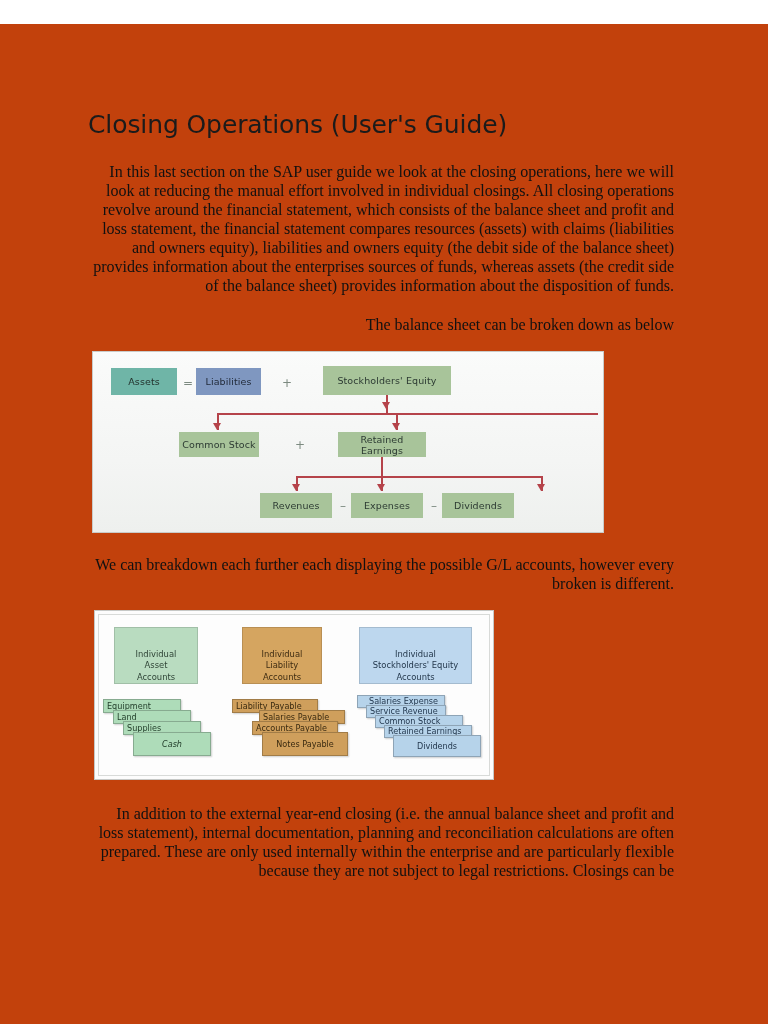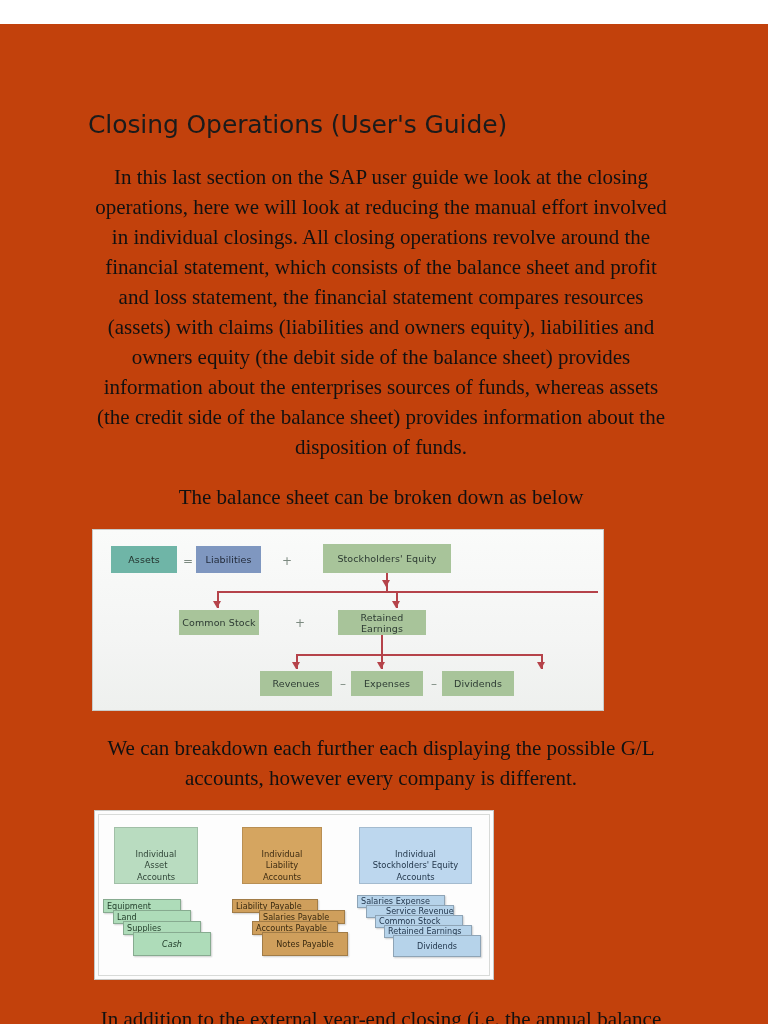--- a/index.html
+++ b/index.html
@@ -35,25 +35,25 @@
     font-weight: 400;
     font-size: 25px;
     line-height: 30px;
     letter-spacing: -0.1px;
     color: #1b1b1b;
     margin: 0 0 22px 0;
   }
 
   p.para {
     font-family: "Liberation Serif", serif;
-    font-size: 21px;
-    line-height: 30px;
+    font-size: 16px;
+    line-height: 19px;
     color: #111111;
     margin: 0 0 20px 0;
-    text-align: center;
+    text-align: right;
   }
   p.para.tight { margin-bottom: 17px; }
 
   
   .fig1 {
     position: relative;
     width: 512px;
     height: 182px;
     margin: 0 0 22px 4px;
     background: #f7f8f7;
@@ -208,21 +208,21 @@
 
         <div class="f1box green" style="left:258px; top:141px; width:72px; height:25px;">Expenses</div>
 
         <div class="f1op" style="left:338px; top:148px;">–</div>
 
         <div class="f1box green" style="left:349px; top:141px; width:72px; height:25px;">Dividends</div>
 
       </div>
     </div>
 
-    <p class="para tight">We can breakdown each further each displaying the possible G/L accounts, however every company is different.</p>
+    <p class="para tight">We can breakdown each further each displaying the possible G/L accounts, however every broken is different.</p>
 
     <div class="fig2">
       <div class="fig2-inner">
 
         <div class="hdrbox green" style="left:15px; top:12px; width:84px; height:57px;">
           <span>Individual</span>
           <span>Asset</span>
           <span>Accounts</span>
         </div>
 
@@ -257,24 +257,24 @@
         <div class="card orange" style="left:163px; top:117px; width:86px; height:24px;">
             <span class="lbl">Notes Payable</span>
           </div>
 
         <div class="hdrbox blue" style="left:260px; top:12px; width:113px; height:57px;">
           <span>Individual</span>
           <span>Stockholders' Equity</span>
           <span>Accounts</span>
         </div>
 
-        <div class="card blue lead" style="left:258px; top:80px;  width:88px; height:13px;">
+        <div class="card blue lead" style="left:258px; top:80px;  width:88px; height:13px;padding-left:8px;">
             <span class="lbl">Salaries Expense</span>
           </div>
-        <div class="card blue lead" style="left:267px; top:90px;  width:88px; height:13px;padding-left:16px;">
+        <div class="card blue lead" style="left:267px; top:90px;  width:80px; height:13px;">
             <span class="lbl">Service Revenue</span>
           </div>
         <div class="card blue lead" style="left:276px; top:100px; width:88px; height:13px;">
             <span class="lbl">Common Stock</span>
           </div>
         <div class="card blue lead" style="left:285px; top:110px; width:88px; height:13px;">
             <span class="lbl">Retained Earnings</span>
           </div>
         <div class="card blue" style="left:294px; top:120px; width:88px; height:22px;">
             <span class="lbl">Dividends</span>

